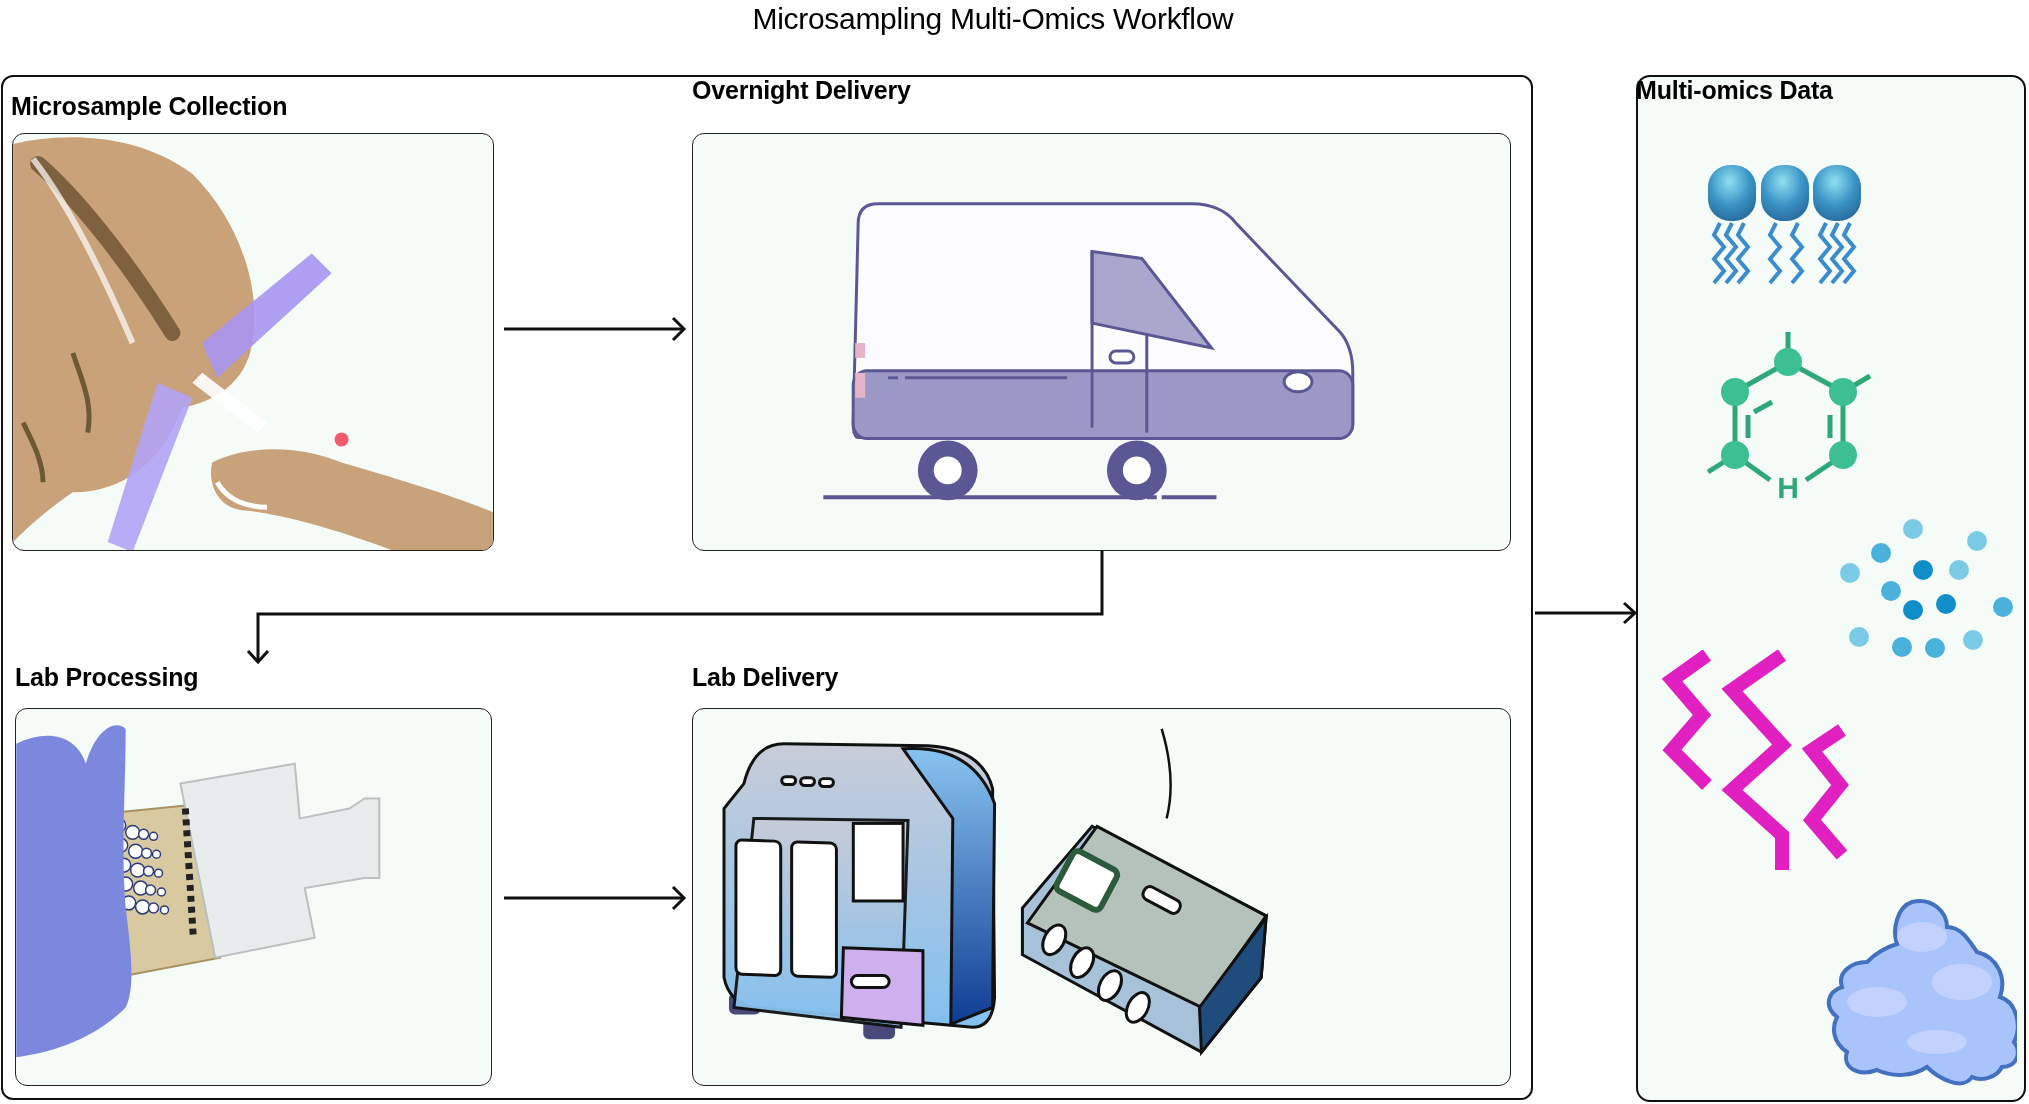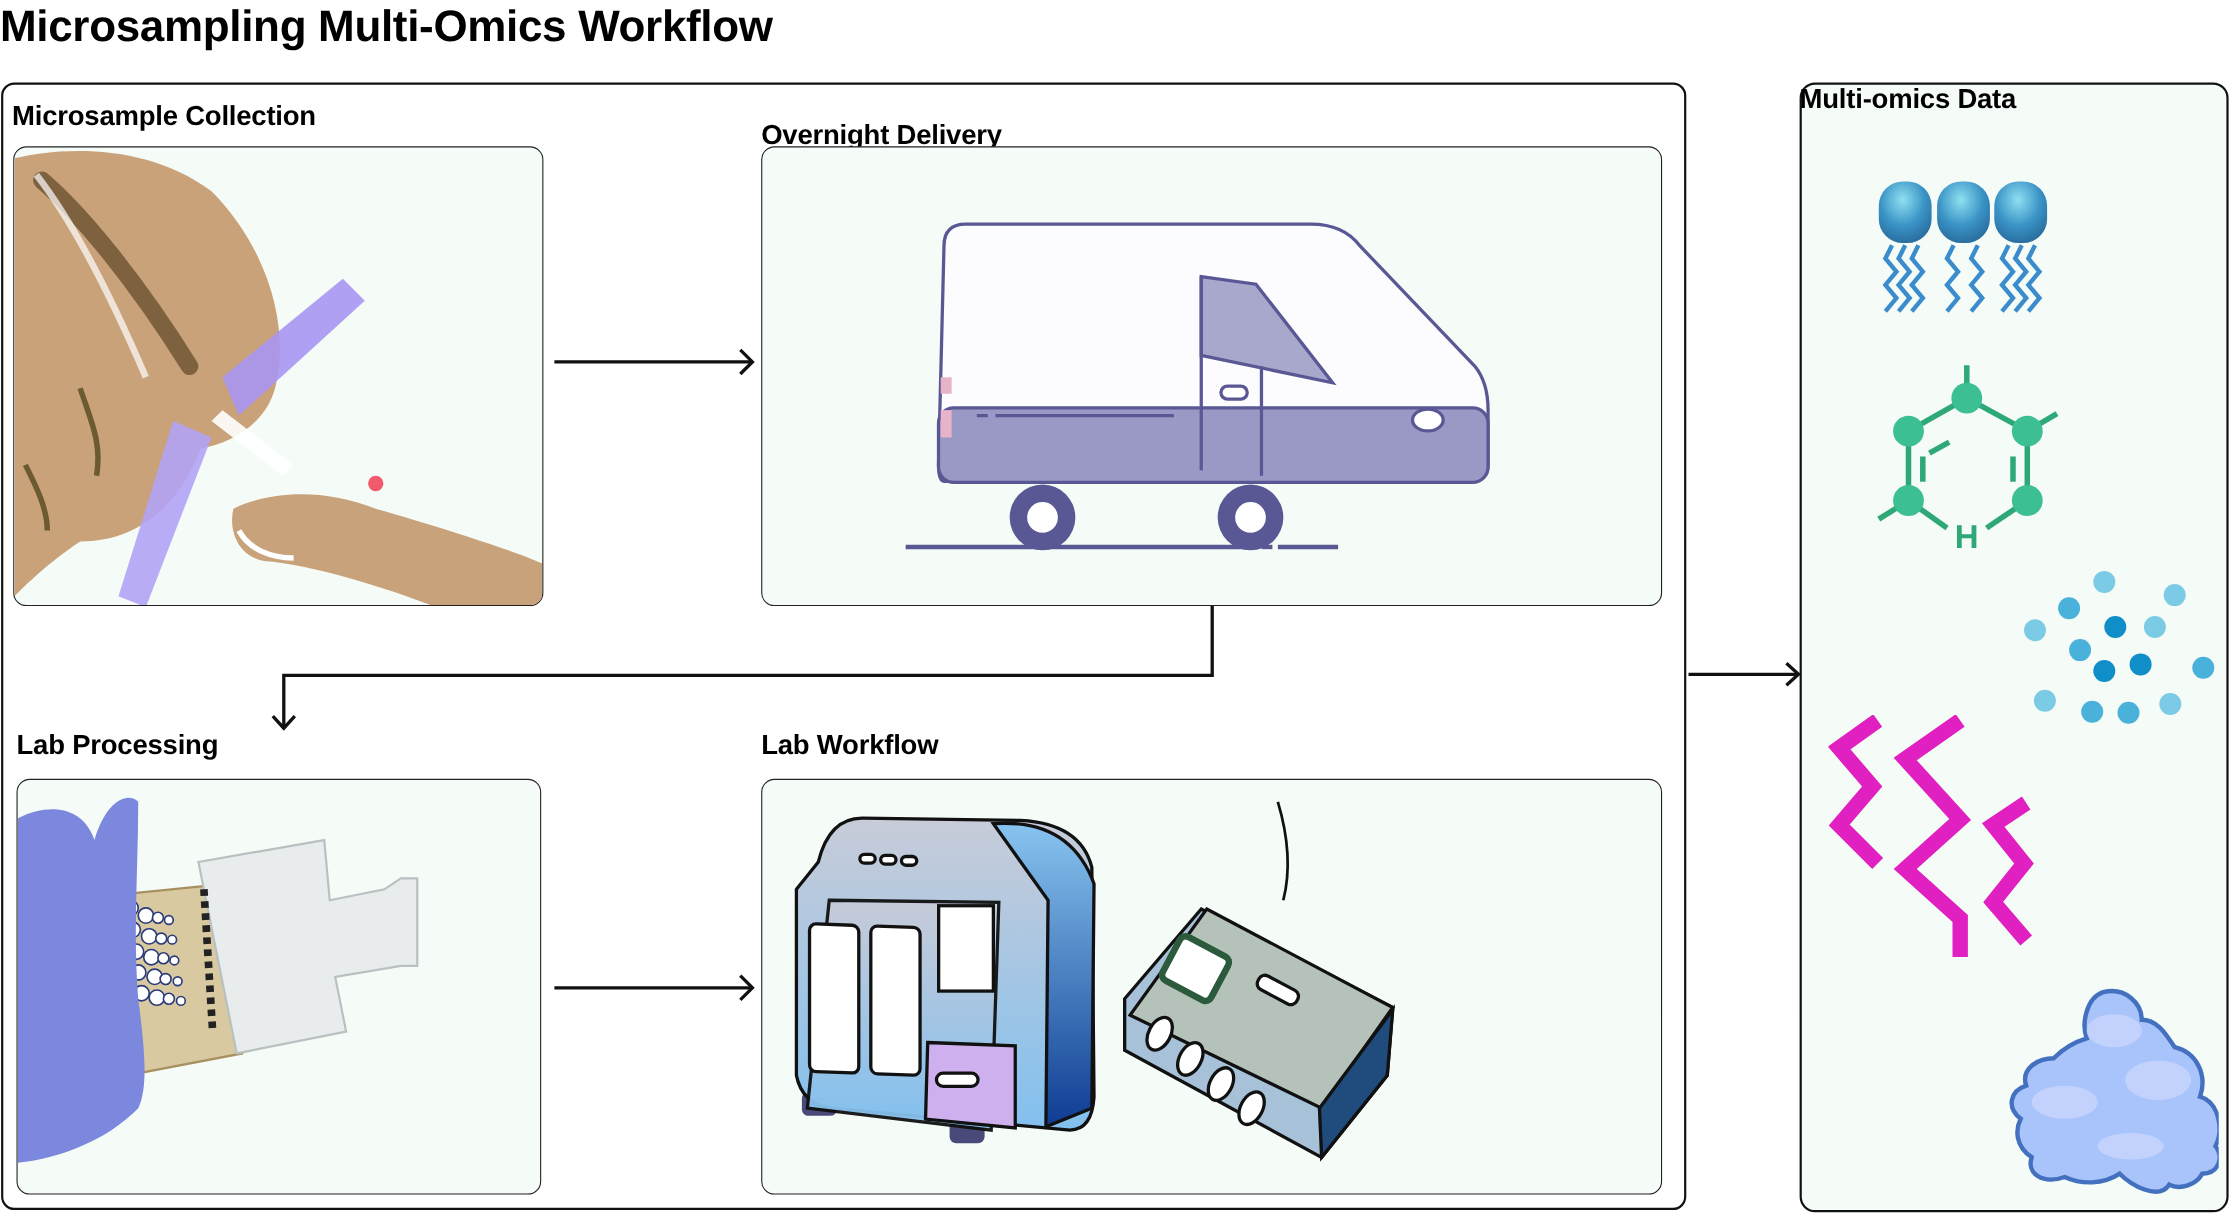--- a/index.html
+++ b/index.html
@@ -1,19 +1,19 @@
 <!DOCTYPE html>
 <html><head>
   <meta charset="utf-8">
   <style>
     html, body { margin:0; padding:0; background:#ffffff; }
     body { width:2029px; height:1104px; position:relative; overflow:hidden;
            font-family:"Liberation Sans", "DejaVu Sans", sans-serif; color:#000; }
     .abs { position:absolute; }
-    .title { left:0; width:1986px; top:2px; text-align:left; font-size:40px; font-weight:bold; letter-spacing:-0.3px; }
+    .title { left:0; width:1986px; top:2px; text-align:center; font-size:30px; font-weight:normal; letter-spacing:-0.3px; }
     .outer { left:1px; top:75px; width:1532px; height:1025px; border:2px solid #111; border-radius:12px; box-sizing:border-box; }
     .rpanel { left:1636px; top:75px; width:390px; height:1027px; border:2px solid #111; border-radius:14px; box-sizing:border-box; background:#f5fbf7; }
     .label { font-size:25px; font-weight:bold; text-align:left; letter-spacing:-0.2px; }
     .imgbox { border:1.5px solid #222; border-radius:12px; background:#f5fbf7; overflow:hidden; box-sizing:border-box; }
     .imgbox svg, .rsvg { width:100%; height:100%; display:block; }
     svg.conn { position:absolute; left:0; top:0; width:2029px; height:1104px; pointer-events:none; }
   </style>
 </head>
 <body>
 
@@ -35,21 +35,21 @@
     <path d="M145,250 L180,265 L120,420 L95,410 Z" fill="#b2a3f6" opacity="0.9"></path>
 
     <path d="M190,240 L255,290 L245,300 L180,250 Z" fill="#ffffff" opacity="0.9"></path>
 
     <path d="M200,330 C230,315 280,310 330,330 C400,350 460,370 482,380 L482,418 L380,418 C320,395 260,380 230,378 C205,375 195,350 200,330 Z" fill="#c8a27a"></path>
     <path d="M205,350 C215,368 235,375 255,375" stroke="#fff" stroke-width="5" fill="none"></path>
     <circle cx="330" cy="307" r="7" fill="#f05a6a"></circle>
   </svg>
 </div>
 
-<div class="abs label" style="left:692px;width:819px;top:109px;">Overnight Delivery</div>
+<div class="abs label" style="left:692px;width:819px;top:76px;">Overnight Delivery</div>
 <div class="abs imgbox" style="left:692px;top:133px;width:819px;height:418px;">
   <svg viewBox="0 0 819 418">
     <path d="M165,90 Q165,70 185,70 L500,70 Q530,70 545,90 L650,200 Q662,215 662,240 L662,290 Q662,305 645,305 L165,305 Q160,305 160,290 Z" fill="#fcfcff" stroke="#5a5894" stroke-width="3"></path>
     <rect x="160" y="238" width="502" height="68" rx="14" fill="#9a99c6" stroke="#5a5894" stroke-width="3"></rect>
     <path d="M400,118 L450,125 L520,215 L400,190 Z" fill="#a8a7cc" stroke="#5a5894" stroke-width="3"></path>
     <line x1="400" y1="118" x2="400" y2="295" stroke="#5a5894" stroke-width="3"></line>
     <line x1="455" y1="200" x2="455" y2="300" stroke="#5a5894" stroke-width="3"></line>
     <rect x="418" y="218" width="24" height="12" rx="6" fill="#fff" stroke="#5a5894" stroke-width="3"></rect>
     <ellipse cx="607" cy="249" rx="14" ry="10" fill="#fff" stroke="#5a5894" stroke-width="3"></ellipse>
     <line x1="195" y1="245" x2="205" y2="245" stroke="#5a5894" stroke-width="3"></line>
@@ -91,21 +91,21 @@
         <circle cx="127" cy="199" r="7"></circle>
         <circle cx="138" cy="200" r="5"></circle>
         <circle cx="149" cy="202" r="4"></circle>
     </g>
     <path d="M0,35 C30,20 60,25 70,55 C80,20 100,10 110,20 C110,80 105,140 110,200 C115,240 120,280 110,300 C80,330 40,345 0,350 Z" fill="#7b88dd"></path>
     <path d="M165,75 L280,55 L285,110 L335,100 L350,90 L365,90 L365,170 L350,170 L290,180 L300,230 L200,250 Z" fill="#e8ecec" stroke="#b9c0c0" stroke-width="2"></path>
     <path d="M170,100 L178,230" stroke="#222" stroke-width="7" stroke-dasharray="6 5"></path>
   </svg>
 </div>
 
-<div class="abs label" style="left:692px;width:819px;top:663px;">Lab Workflow</div>
+<div class="abs label" style="left:692px;width:819px;top:663px;">Lab Delivery</div>
 <div class="abs imgbox" style="left:692px;top:708px;width:819px;height:378px;">
   <svg viewBox="0 0 819 378">
     <defs>
       <linearGradient id="side" x1="0" y1="0" x2="0" y2="1">
           <stop offset="0" stop-color="#88c4f0"></stop>
           <stop offset="1" stop-color="#0e3c92"></stop>
         </linearGradient>
       <linearGradient id="front" x1="0" y1="0" x2="0" y2="1">
           <stop offset="0" stop-color="#c8ccd8"></stop>
           <stop offset="1" stop-color="#82c0ef"></stop>

